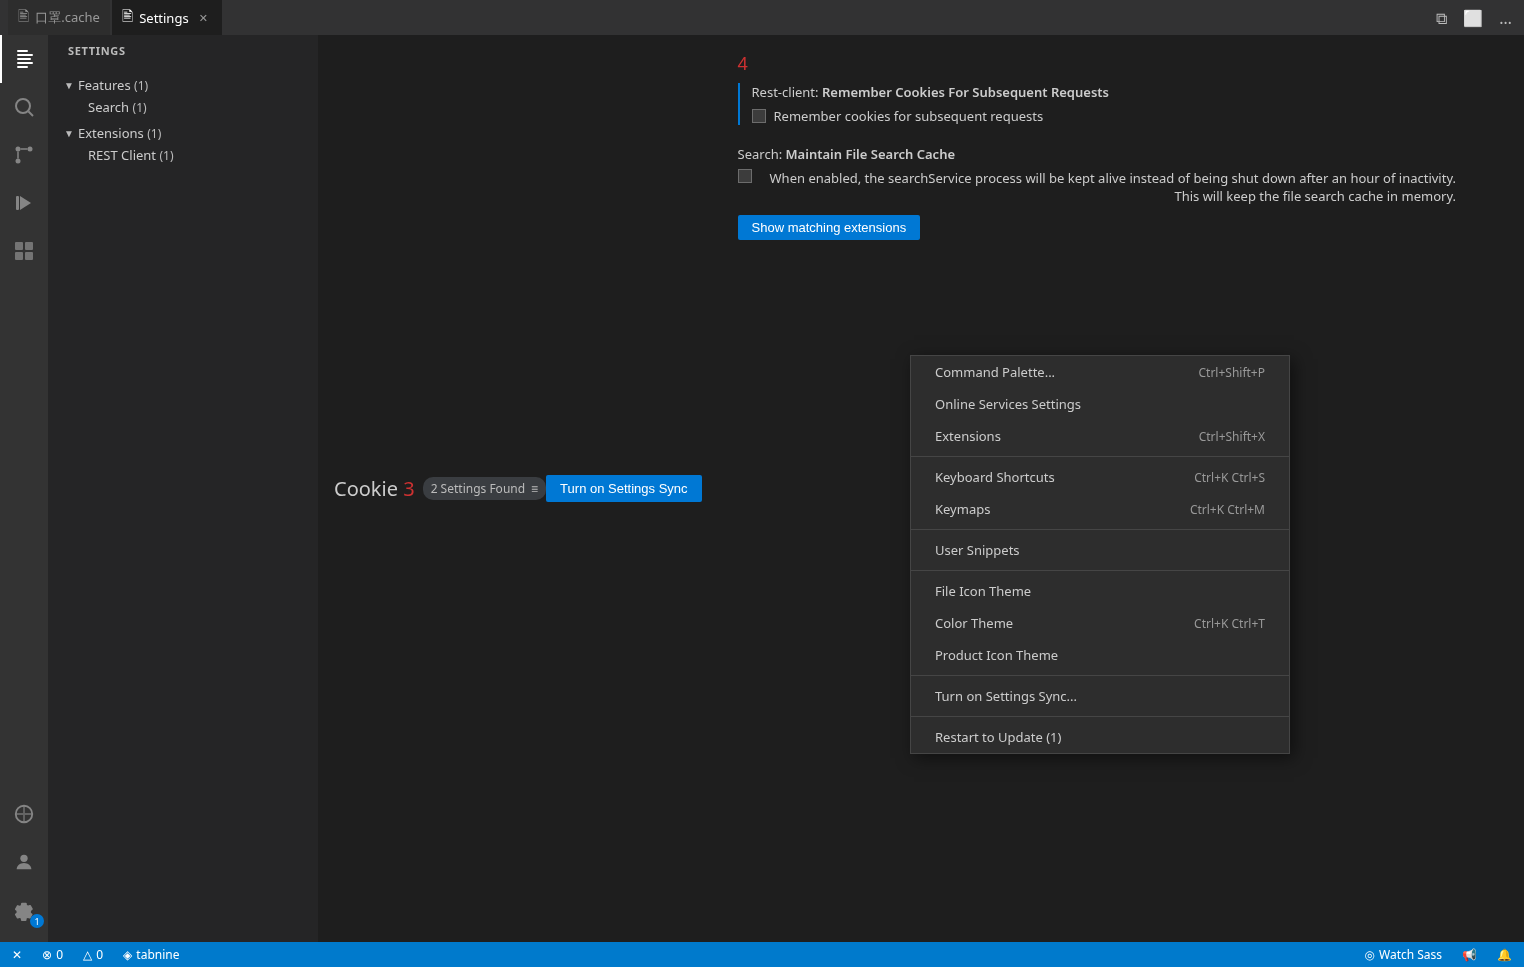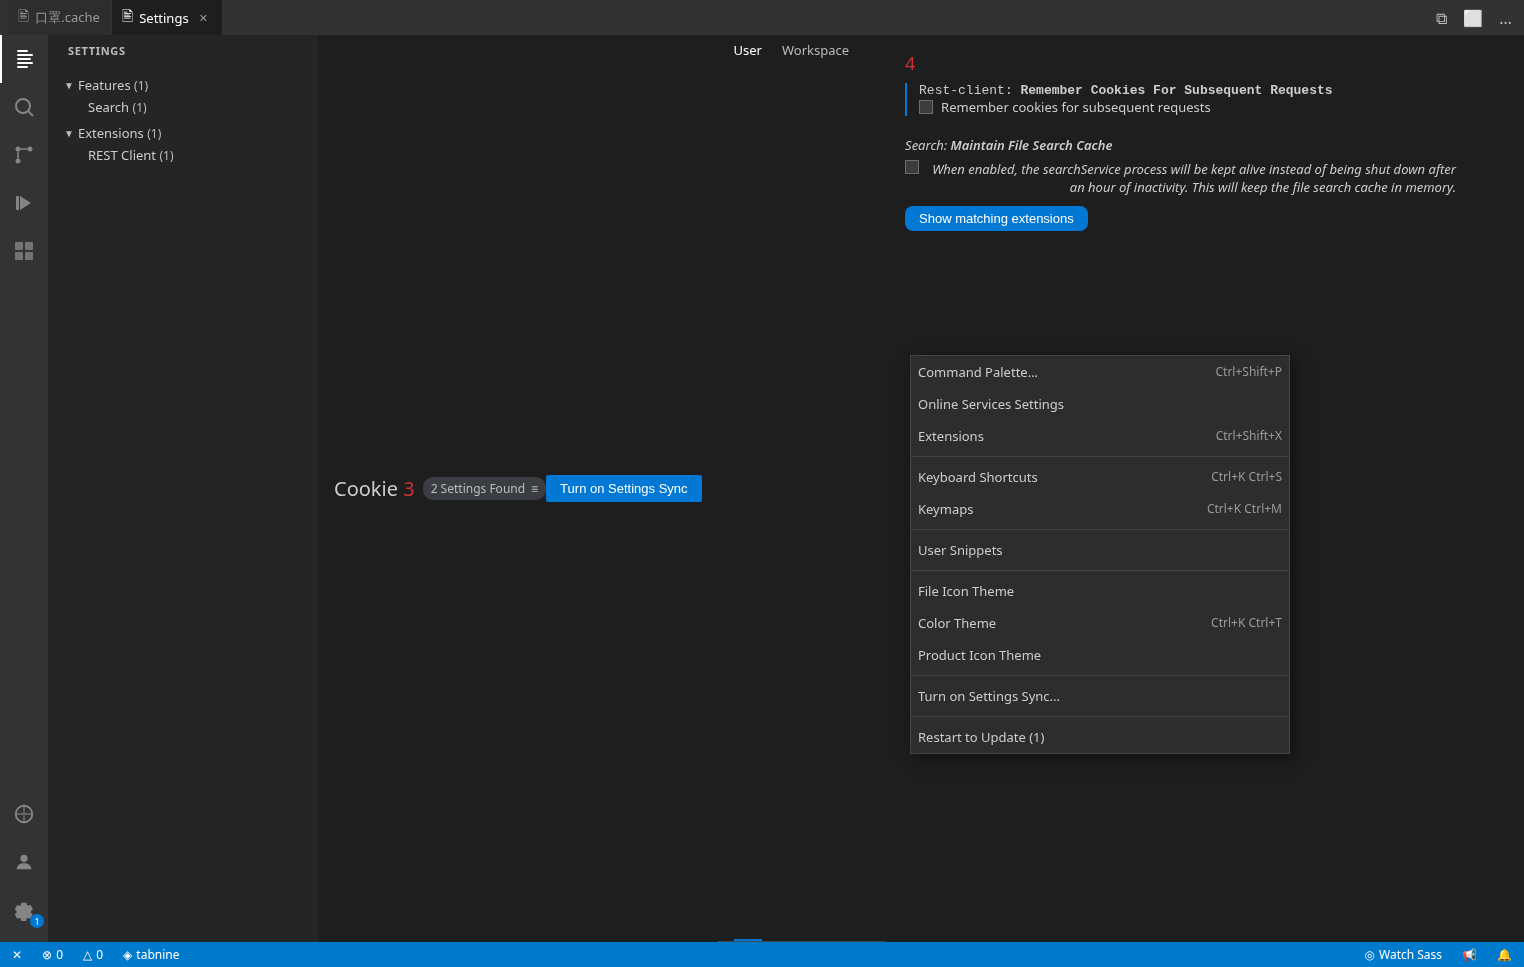--- a/index.html
+++ b/index.html
@@ -241,21 +241,21 @@
       margin-bottom: 8px;
     }
     .setting-item {
       border-left: 2px solid #0078d4;
       padding-left: 12px;
       margin-bottom: 20px;
     }
     .setting-title {
       font-size: 13px;
       color: #cccccc;
-      font-family: Liberation Mono, monospace;
+      margin-bottom: 6px;
     }
     .setting-title strong { font-weight: 600; }
     .setting-row {
       display: flex;
       align-items: center;
       gap: 8px;
     }
     .setting-checkbox {
       width: 14px;
       height: 14px;
@@ -263,21 +263,20 @@
       border: 1px solid #6c6c6c;
       flex-shrink: 0;
     }
     .setting-desc {
       color: #cccccc;
       font-size: 13px;
     }
 
     .setting-item2 {
       margin-bottom: 4px;
-      font-style: italic;
     }
     .setting-title2 {
       font-size: 13px;
       margin-bottom: 6px;
       color: #cccccc;
     }
     .setting-title2 strong { font-weight: 600; }
     .setting-desc2 {
       color: #cccccc;
       font-size: 13px;
@@ -287,41 +286,41 @@
       gap: 8px;
       text-align: right;
     }
     .show-ext-btn {
       background: #0078d4;
       color: #fff;
       border: none;
       padding: 5px 14px;
       font-size: 13px;
       cursor: pointer;
-      border-radius: 8px;
+      border-radius: 2px;
       display: block;
       margin-top: 10px;
     }
 
     
     .context-menu {
       position: absolute;
       top: 355px;
       left: 910px;
       width: 380px;
       background: #2d2d2d;
       border: 1px solid #454545;
       z-index: 100;
       box-shadow: 4px 4px 16px rgba(0,0,0,0.5);
     }
     .menu-item {
       display: flex;
-      align-items: flex-start;
+      align-items: flex-end;
       justify-content: space-between;
-      padding: 7px 7px;
+      padding: 7px 24px;
       cursor: pointer;
       color: #cccccc;
       font-size: 13px;
     }
     .menu-item.selected { background: #094771; color: #fff; }
     .menu-item .shortcut { color: #999; font-size: 12px; }
     .menu-divider {
       height: 1px;
       background: #454545;
       margin: 4px 0;
@@ -485,24 +484,20 @@
           <span>Cookie</span> <span class="red-num">3</span>
         </span>
         <div class="settings-found-badge">
           <span>2 Settings Found</span>
           <span>≡</span>
         </div>
       </div>
       <button class="sync-btn">Turn on Settings Sync</button>
     </div>
 
-    <div class="settings-tabs">
-      <div class="settings-tab active">User</div>
-      <div class="settings-tab">Workspace</div>
-    </div>
 
     <div class="settings-content">
       <div class="setting-group">
         <div class="setting-step-num">4</div>
 
         <div class="setting-item">
           <div class="setting-title">
             <span>Rest-client: </span><strong>Remember Cookies For Subsequent Requests</strong>
           </div>
           <div class="setting-row">

